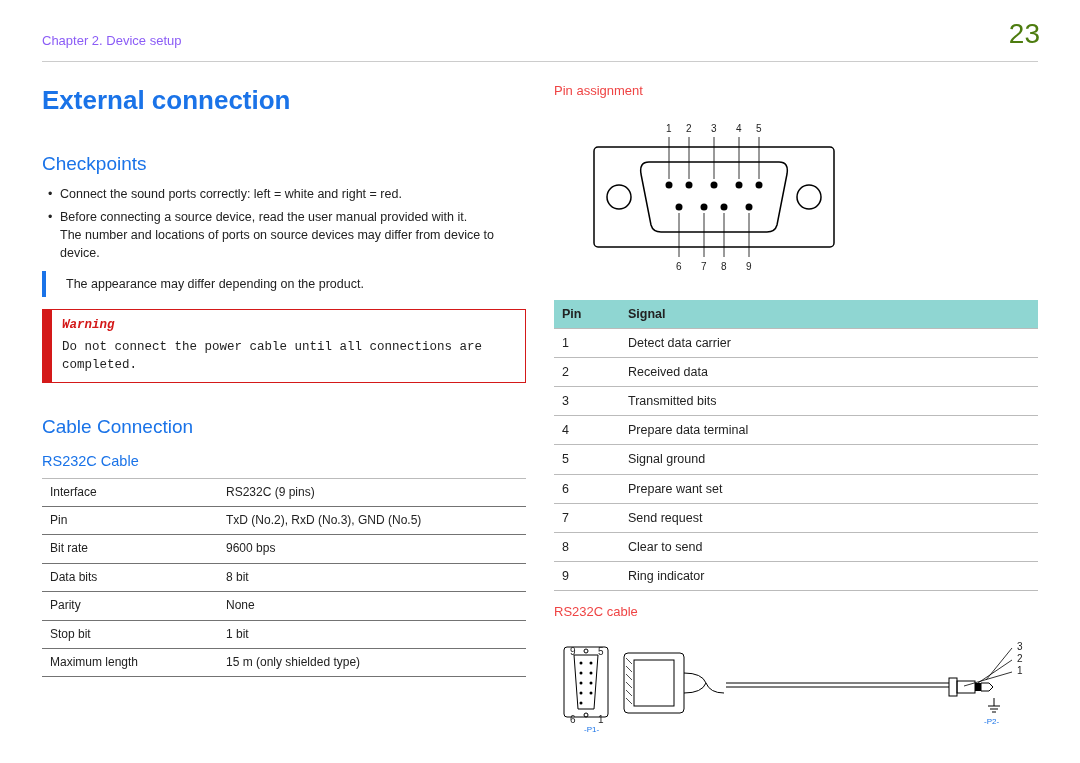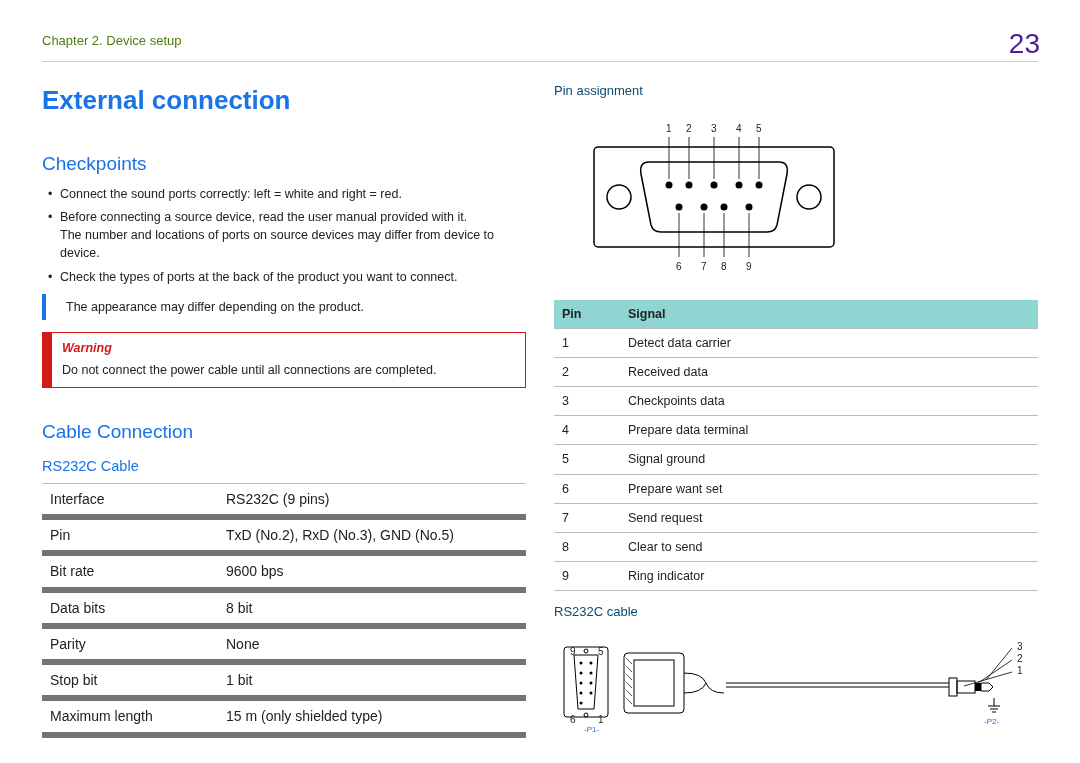--- a/index.html
+++ b/index.html
@@ -15,28 +15,28 @@
   }
   .page {
     position: relative;
     width: 1080px;
     height: 763px;
     padding: 32px 42px 0 42px;
     box-sizing: border-box;
   }
   .page-num {
     position: absolute;
-    top: 24px;
+    top: 14px;
     right: 40px;
     font-size: 28px;
-    color: #4c1d95;
+    color: #4d7c0f;
     font-weight: 400;
   }
   .chapter {
-    color: #4d7c0f;
+    color: #8b5cf6;
     font-size: 13px;
     margin-bottom: 10px;
   }
   .rule {
     border: none;
     border-top: 1px solid #ccc;
     margin: 4px 0 20px 0;
   }
   .cols {
     display: flex;
@@ -58,21 +58,21 @@
     font-weight: 500;
     margin: 30px 0 8px 0;
   }
   h3.part {
     color: #1a73e8;
     font-size: 14.5px;
     font-weight: 500;
     margin: 10px 0 6px 0;
   }
   h4.mini {
-    color: #0c4a6e;
+    color: #ef4444;
     font-size: 13px;
     font-weight: 500;
     margin: 0 0 6px 0;
   }
   ul.bullets {
     list-style: none;
     padding: 0 0 0 6px;
     margin: 0 0 8px 0;
   }
   ul.bullets > li {
@@ -94,38 +94,39 @@
   .note-box {
     border-left: 4px solid #1a73e8;
     padding: 4px 0 4px 20px;
     margin: 8px 0 12px 0;
   }
   .warn-box {
     border: 1px solid #d41919;
     border-left: 10px solid #d41919;
     padding: 6px 10px 8px 10px;
     margin: 8px 0 14px 0;
+    font-family: Liberation Mono, monospace;
   }
   .warn-label {
     color: #d41919;
     font-weight: 700;
     font-style: italic;
     font-size: 12.5px;
     margin-bottom: 4px;
   }
   table.spec {
     border-collapse: collapse;
     width: 100%;
     margin-top: 4px;
   }
   table.spec td {
     border-top: 1px solid #bbb;
-    border-bottom: 6px solid #737373;
+    border-bottom: 1px solid #737373;
     padding: 5px 8px;
-    font-size: 14px;
+    font-size: 12px;
   }
   table.spec td:first-child { width: 160px; }
   table.pins {
     border-collapse: collapse;
     width: 100%;
     margin-top: 4px;
   }
   table.pins th {
     background: #8fd6d2;
     text-align: left;
@@ -161,21 +162,20 @@
     <div class="col">
       <h1 class="title">External connection</h1>
 
       <h2 class="subtitle">Checkpoints</h2>
       <ul class="bullets">
         <li><span>Connect the sound ports correctly: left = white and right = red.</span></li>
         <li>
           <span>Before connecting a source device, read the user manual provided with it.</span>
           <span class="li-sub">The number and locations of ports on source devices may differ from device to device.</span>
         </li>
-        <li><span>Check the types of ports at the back of the product you want to connect.</span></li>
       </ul>
 
       <div class="note-box">
         <span>The appearance may differ depending on the product.</span>
       </div>
 
       <div class="warn-box">
         <div class="warn-label">Warning</div>
         <div>Do not connect the power cable until all connections are completed.</div>
       </div>
@@ -281,21 +281,21 @@
             <tr>
               <td>1</td>
               <td>Detect data carrier</td>
             </tr>
             <tr>
               <td>2</td>
               <td>Received data</td>
             </tr>
             <tr>
               <td>3</td>
-              <td>Checkpoints data</td>
+              <td>Transmitted bits</td>
             </tr>
             <tr>
               <td>4</td>
               <td>Prepare data terminal</td>
             </tr>
             <tr>
               <td>5</td>
               <td>Signal ground</td>
             </tr>
             <tr>

